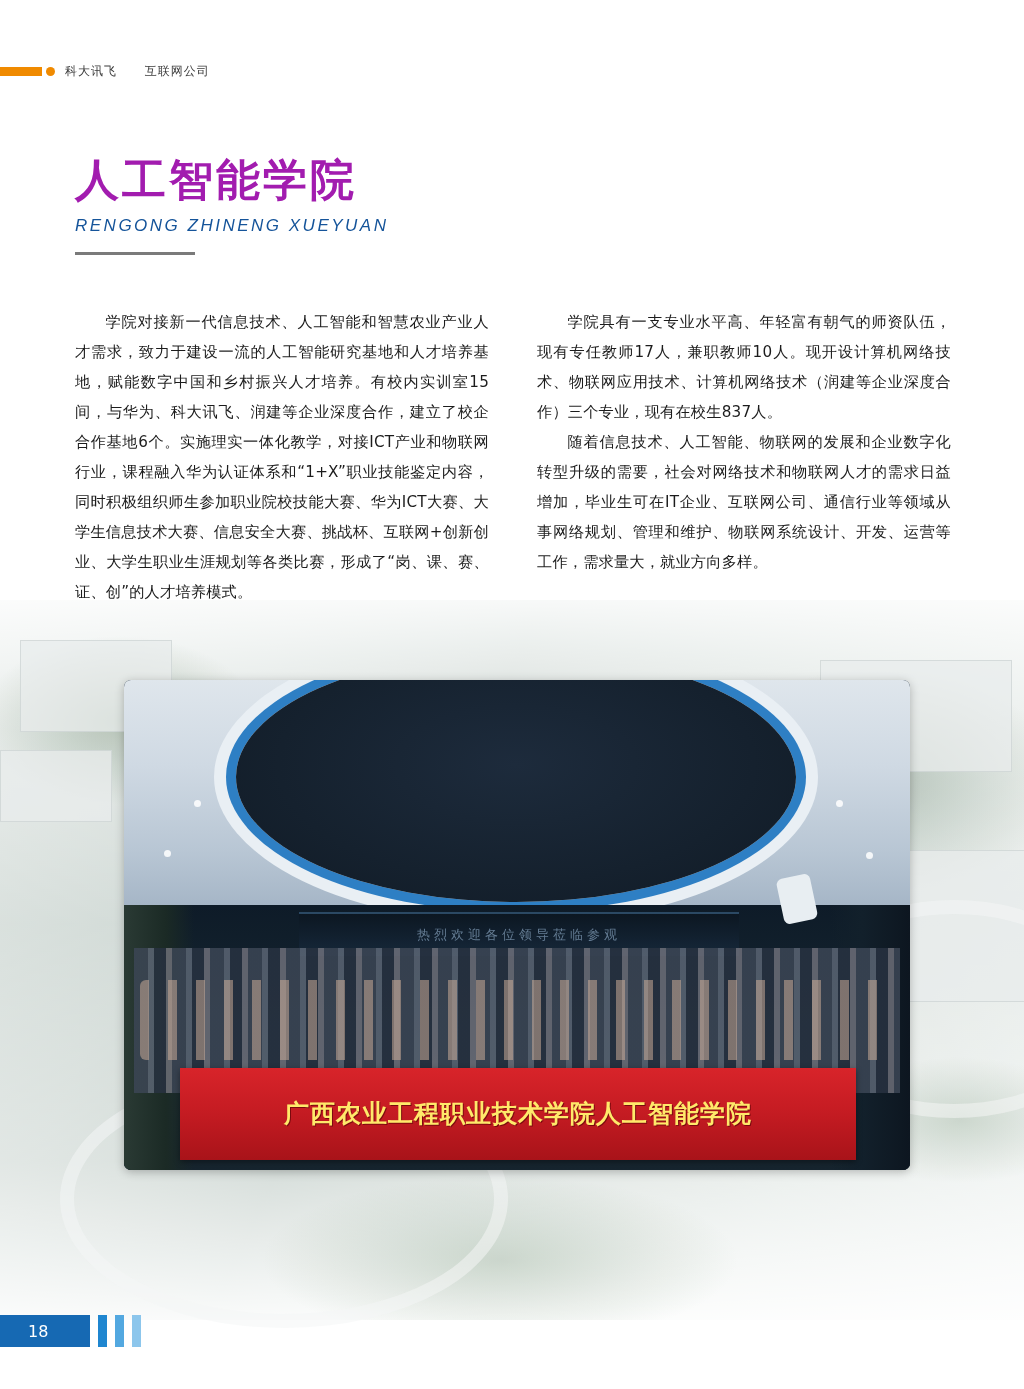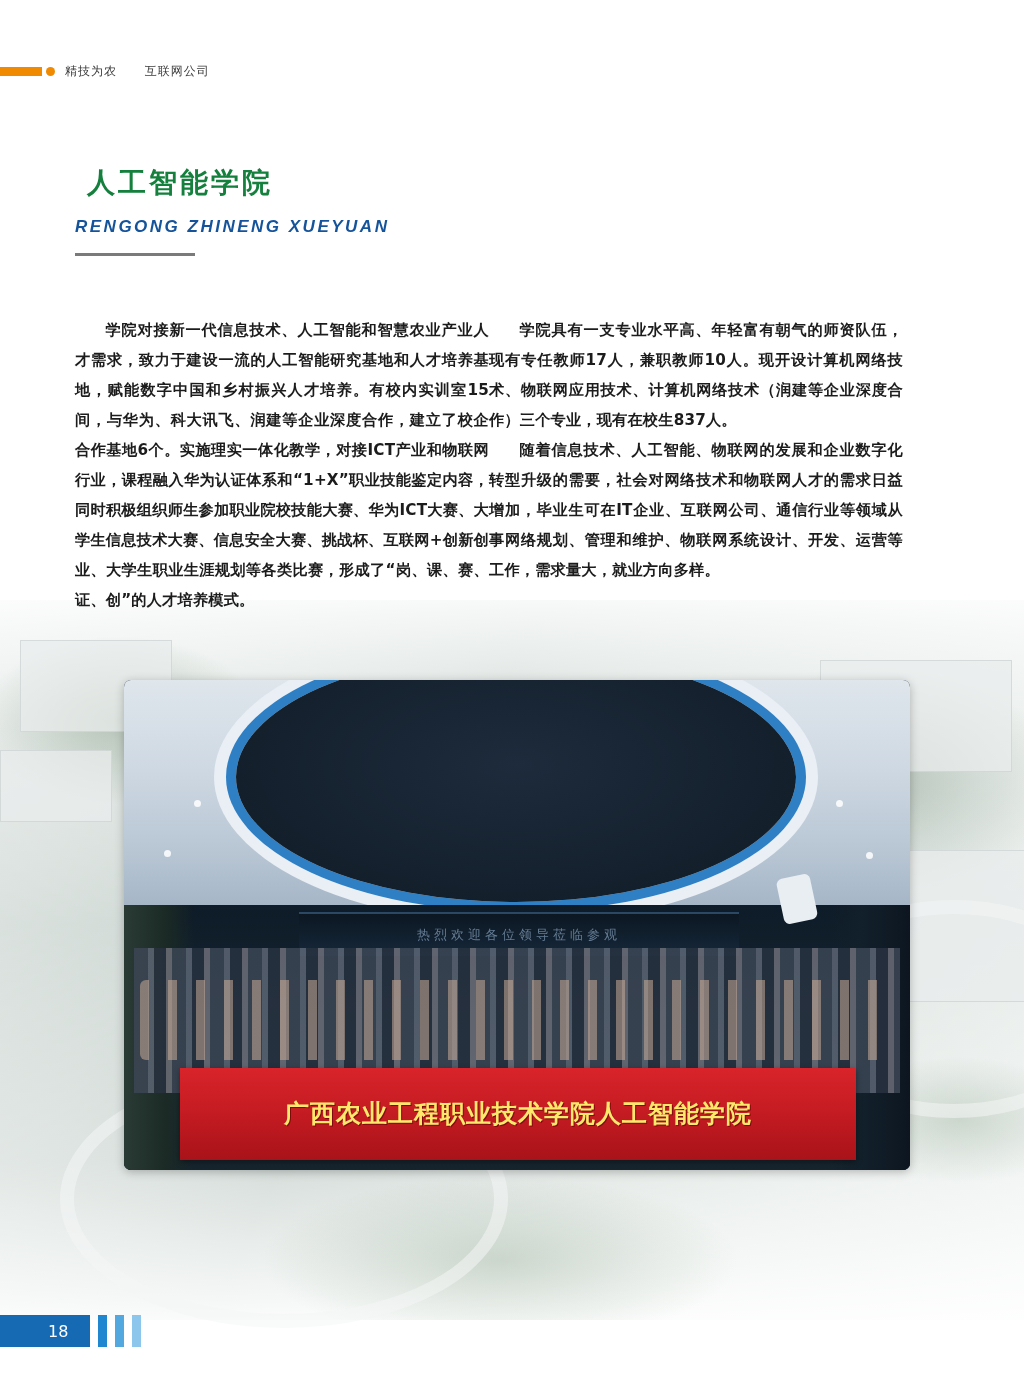--- a/index.html
+++ b/index.html
@@ -85,51 +85,51 @@
 
   
   .title-wrap {
     position: absolute;
     left: 75px;
     top: 155px;
     width: 640px;
   }
   .title-cn {
     font-family: "DejaVu Serif", "Liberation Serif", serif;
-    font-size: 28px;
+    font-size: 44px;
     font-weight: bold;
-    color: #15803d;
+    color: #a21caf;
     letter-spacing: 3px;
     line-height: 1.15;
-    margin: 12px;
+    margin: 0;
   }
   .title-en {
     font-family: "Liberation Sans", sans-serif;
     font-size: 17px;
-    font-weight: bold;
+    font-weight: normal;
     font-style: italic;
     color: #15549a;
     letter-spacing: 2.5px;
-    margin-top: 18px;
+    margin-top: 10px;
   }
   .title-rule {
     margin-top: 16px;
     width: 120px;
     height: 3px;
     background: #7a7a7a;
   }
 
   
   .columns {
     position: absolute;
     left: 75px;
-    top: 315px;
+    top: 307px;
     width: 876px;
     display: flex;
-    font-weight: bold;
+    gap: 48px;
   }
   .col {
     width: 414px;
   }
   .col p {
     margin: 0;
     font-family: "DejaVu Sans", "Liberation Sans", sans-serif;
     font-size: 15.2px;
     line-height: 30px;
     color: #1c1c1c;
@@ -277,21 +277,21 @@
     align-items: stretch;
     height: 32px;
   }
   .footer .pg-block {
     width: 90px;
     background: #1669b3;
     color: #ffffff;
     display: flex;
     align-items: center;
     justify-content: flex-start;
-    padding-left: 48px;
+    padding-left: 28px;
     box-sizing: border-box;
     font-family: "DejaVu Sans", sans-serif;
     font-size: 16px;
   }
   .footer .tick {
     width: 9px;
     margin-left: 8px;
     background: #1f86d0;
   }
   .footer .tick.t2 { background: #53a8e0; }
@@ -308,21 +308,21 @@
     <div class="bldg" style="left:820px; top:60px; width:190px; height:110px;"></div>
     <div class="bldg" style="left:900px; top:250px; width:124px; height:150px;"></div>
     <div class="road" style="left:790px; top:300px; width:300px; height:190px;"></div>
     <div class="road" style="left:60px; top:470px; width:420px; height:230px;"></div>
   </div>
 
   <div class="runhead">
     <div class="bar"></div>
     <div class="dot"></div>
     <div class="rh-text">
-      <span>精技为农</span>
+      <span>科大讯飞</span>
       <span class="gap"></span>
       <span>互联网公司</span>
     </div>
   </div>
 
   <div class="title-wrap">
     <h1 class="title-cn">人工智能学院</h1>
     <div class="title-en">RENGONG ZHINENG XUEYUAN</div>
     <div class="title-rule"></div>
   </div>

